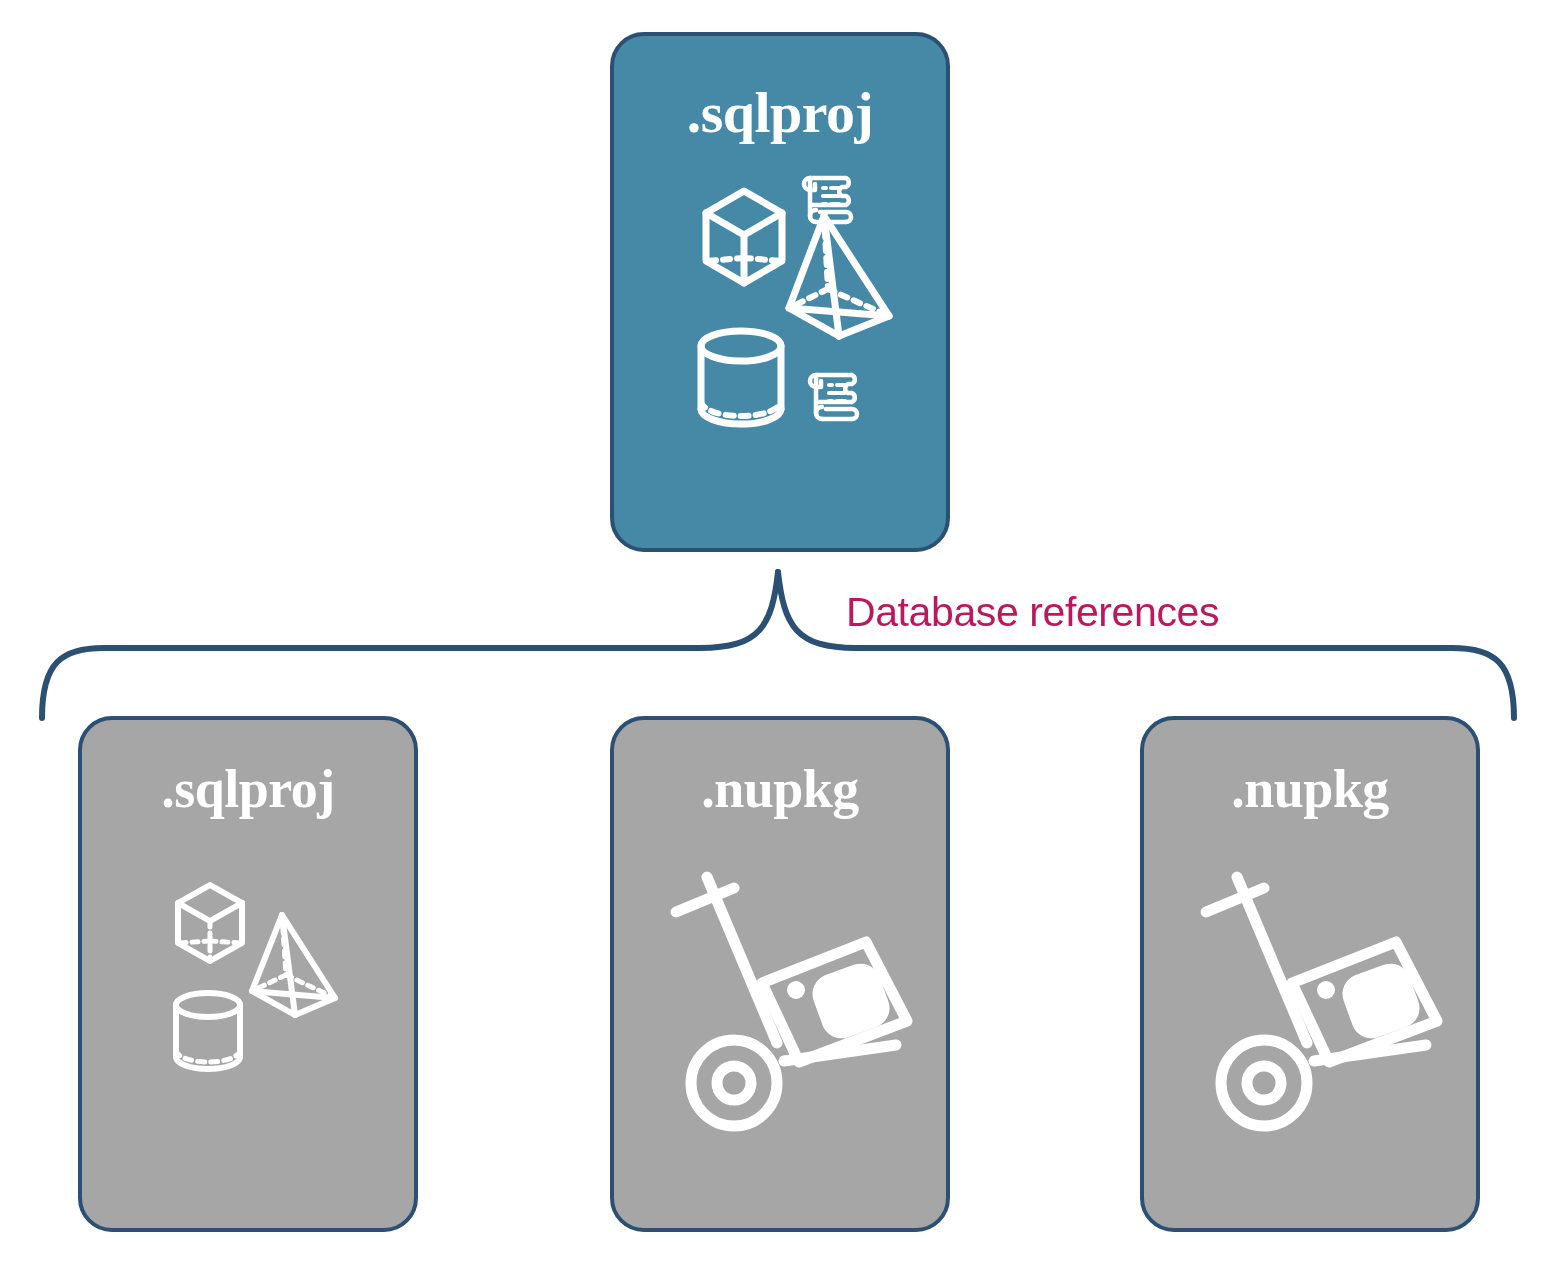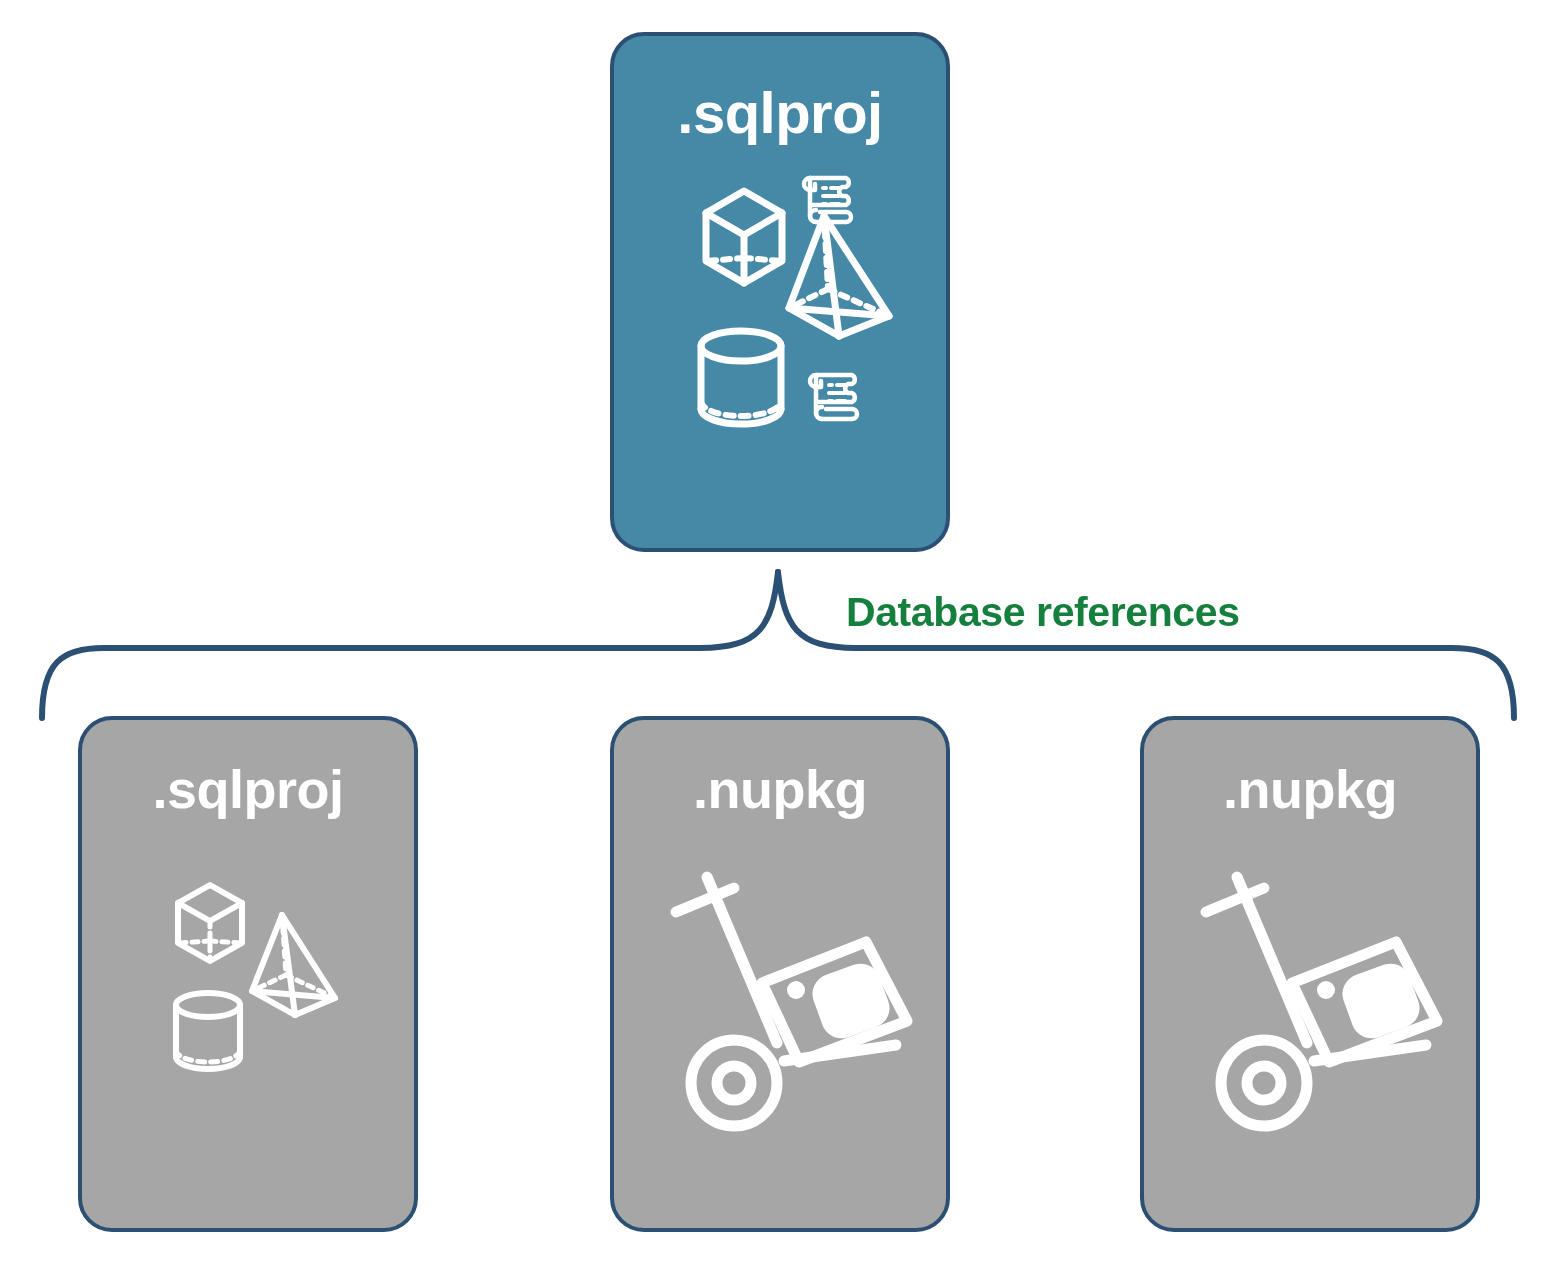--- a/index.html
+++ b/index.html
@@ -15,20 +15,21 @@
     width: 1566px;
     height: 1274px;
     background: #ffffff;
     overflow: hidden;
   }
   .node {
     position: absolute;
     box-sizing: border-box;
     border: 4px solid #2b5073;
     border-radius: 34px;
+    font-family: Liberation Serif, serif;
   }
   .node-blue { background: #4589a7; }
   .node-gray { background: #a6a6a6; }
 
   .node-title {
     position: absolute;
     left: 0;
     right: 0;
     text-align: center;
     color: #ffffff;
@@ -46,22 +47,22 @@
 
   .brace-layer, .glyph {
     position: absolute;
     left: 0;
     top: 0;
     pointer-events: none;
   }
 
   .label-dbref {
     position: absolute;
-    color: #15803d;
-    font-weight: bold;
+    color: #be185d;
+    font-weight: normal;
     font-size: 41px;
     letter-spacing: -0.4px;
     white-space: nowrap;
     line-height: 1;
   }
 </style>
 </head>
 <body>
 
 <div id="canvas">

